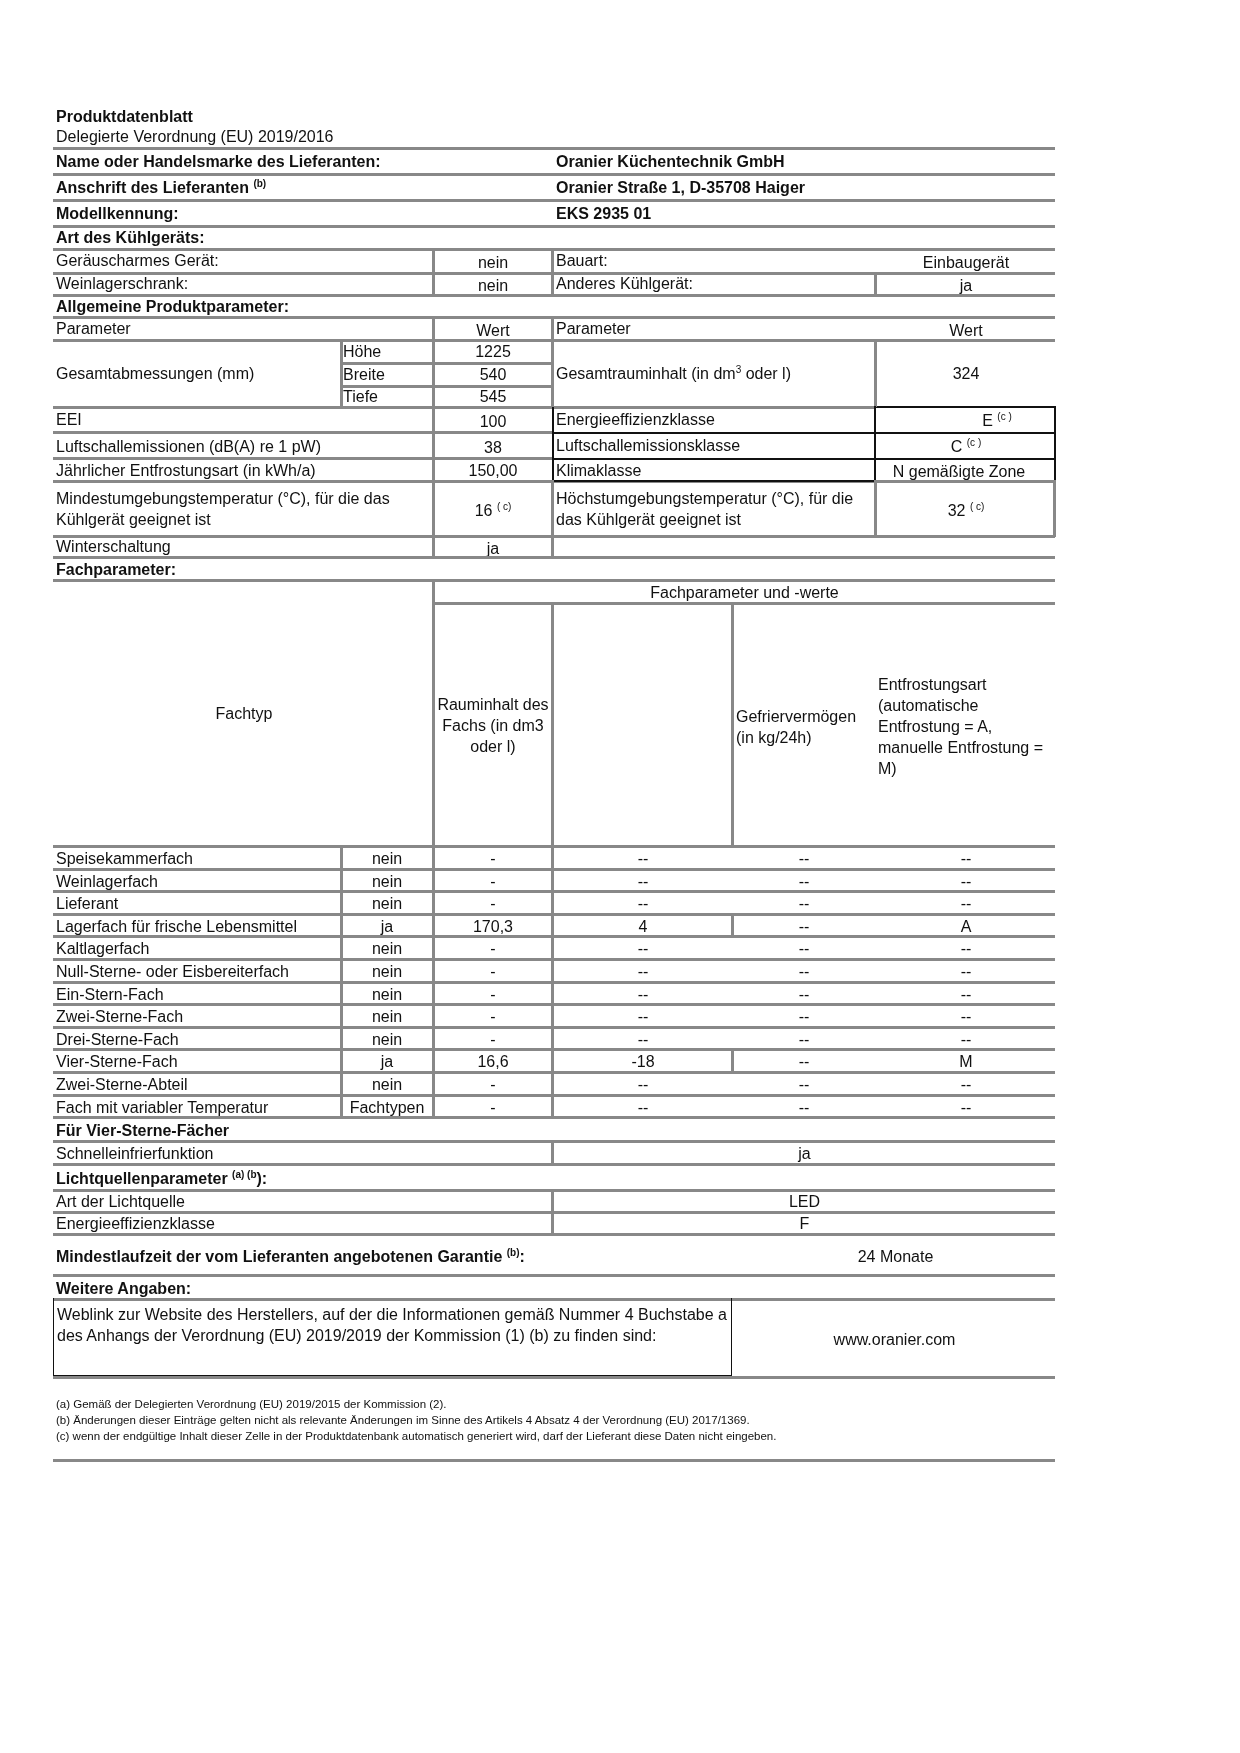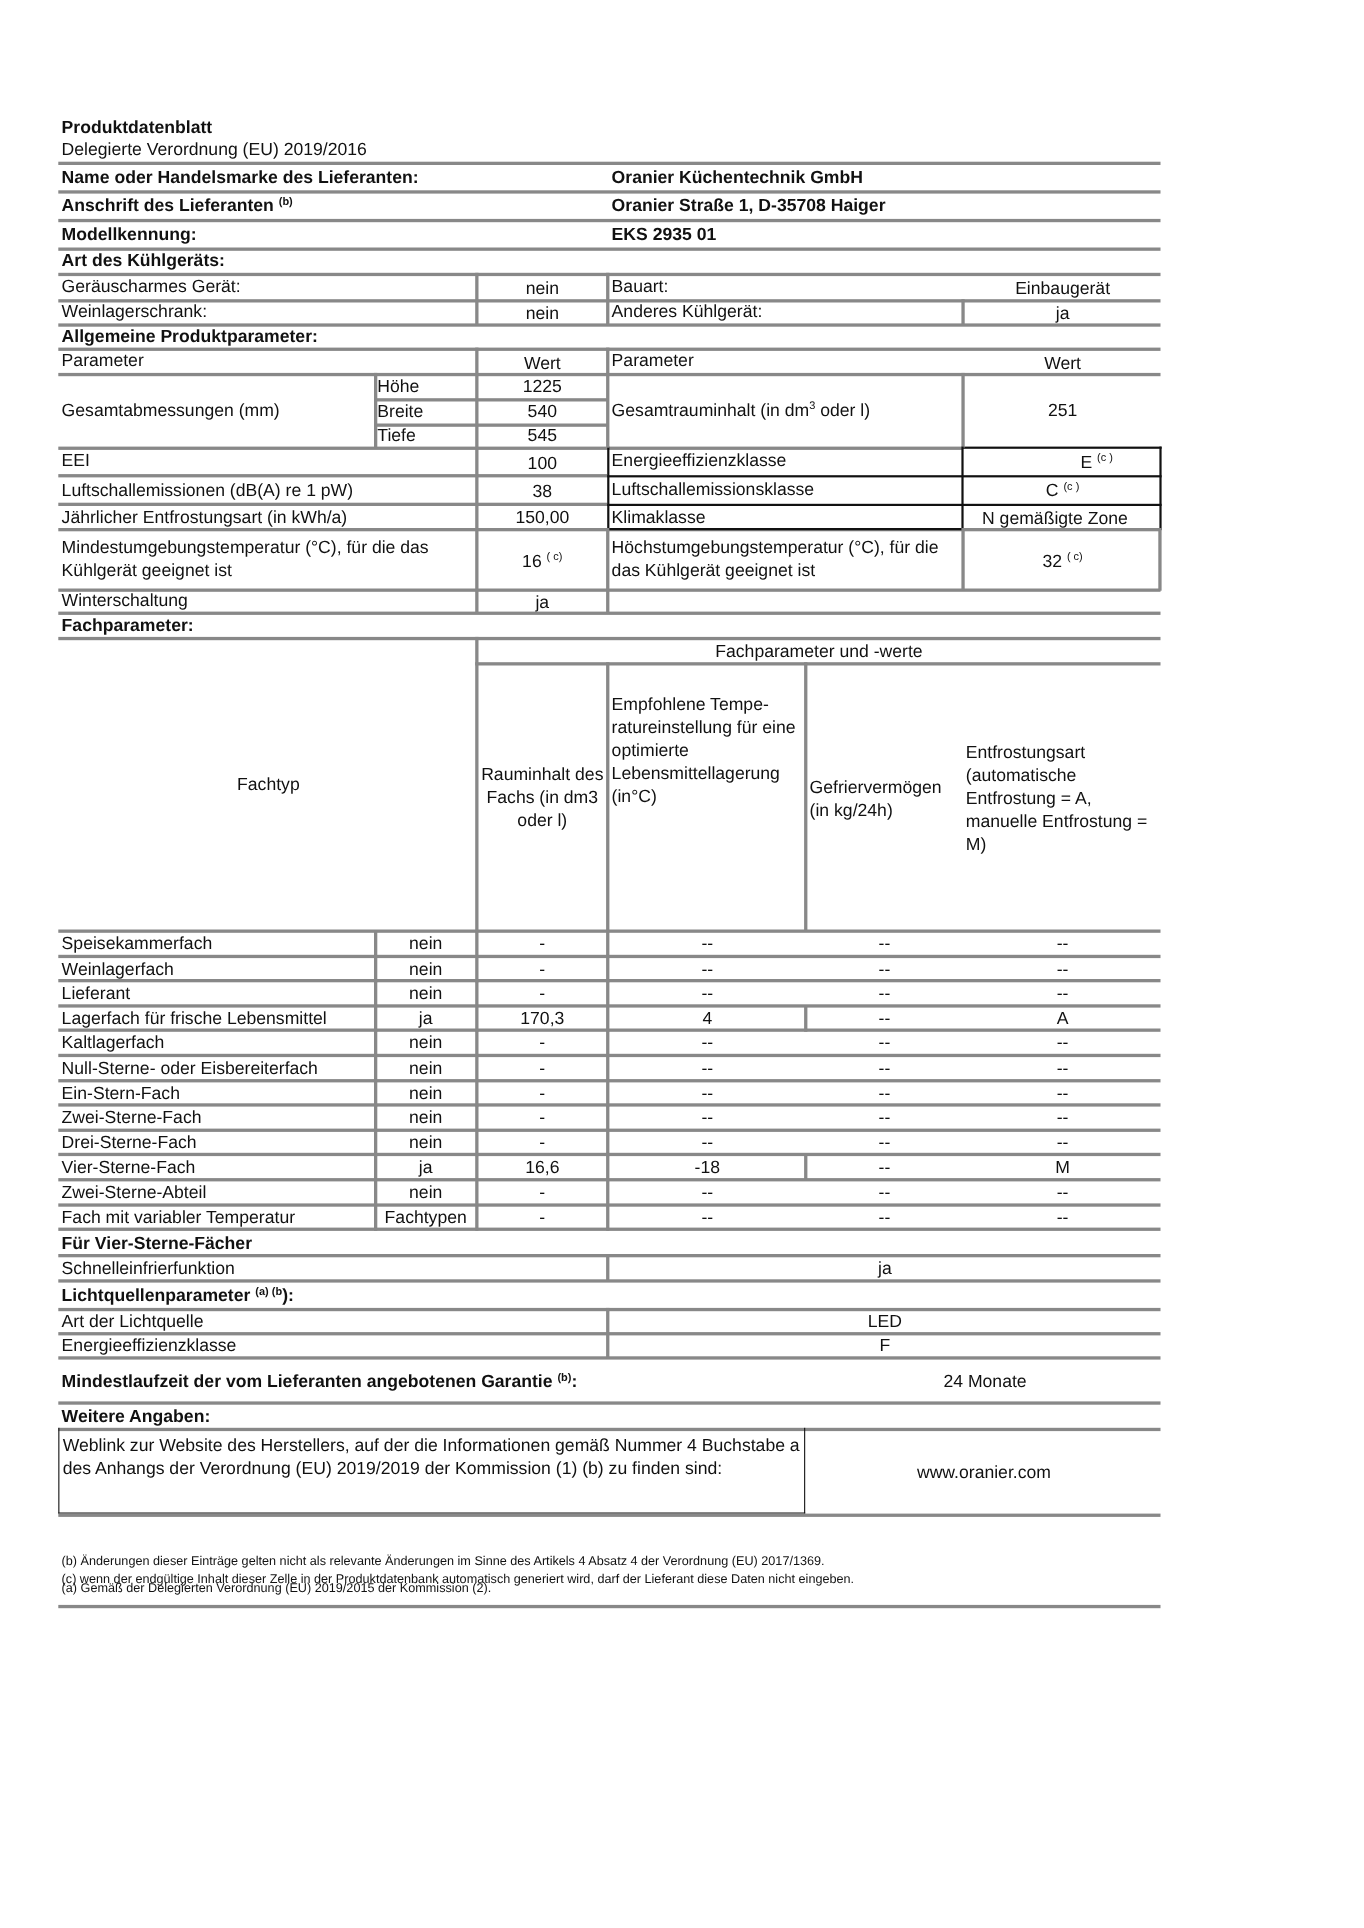--- a/index.html
+++ b/index.html
@@ -61,21 +61,21 @@
 <div class="t" style="left:56px;top:364px;">Gesamtabmessungen (mm)</div>
 <div class="t" style="left:343px;top:342px;">Höhe</div>
 <div class="t c" style="left:434px;width:118px;top:342px;">1225</div>
 <div class="hl" style="left:340px;width:212px;top:362px;"></div>
 <div class="t" style="left:343px;top:365px;">Breite</div>
 <div class="t c" style="left:434px;width:118px;top:365px;">540</div>
 <div class="hl" style="left:340px;width:212px;top:385px;"></div>
 <div class="t" style="left:343px;top:387px;">Tiefe</div>
 <div class="t c" style="left:434px;width:118px;top:387px;">545</div>
 <div class="t" style="left:556px;top:364px;"><span>Gesamtrauminhalt (in dm</span><sup>3</sup><span> oder l)</span></div>
-<div class="t c" style="left:877px;width:178px;top:364px;">251</div>
+<div class="t c" style="left:877px;width:178px;top:364px;">324</div>
 <div class="hl" style="left:53px;width:822px;top:406px;"></div>
 <div class="hlb" style="left:875px;width:181px;top:406px;"></div>
 
 <div class="t" style="left:56px;top:410px;">EEI</div>
 <div class="t c" style="left:434px;width:118px;top:412px;">100</div>
 <div class="t" style="left:556px;top:410px;">Energieeffizienzklasse</div>
 <div class="t c" style="left:908px;width:178px;top:411px;"><span>E</span> <sup>(c )</sup></div>
 <div class="hl" style="left:53px;width:499px;top:431px;"></div>
 <div class="hlb" style="left:552px;width:504px;top:432px;"></div>
 
@@ -118,21 +118,20 @@
 <div class="vl" style="left:874px;top:480px;height:57px;"></div>
 
 <div class="t b" style="left:56px;top:560px;">Fachparameter:</div>
 <div class="hl" style="left:53px;width:1002px;top:579px;"></div>
 <div class="t c" style="left:434px;width:621px;top:583px;">Fachparameter und -werte</div>
 <div class="hl" style="left:432px;width:623px;top:602px;"></div>
 
 <div class="t c" style="left:56px;width:376px;top:704px;">Fachtyp</div>
 <div class="t c wrap" style="left:436px;width:114px;top:694px;line-height:21px;">Rauminhalt des Fachs (in dm3 oder l)</div>
 <div class="abs" style="left:556px;top:630px;width:172px;">
-  <div class="wrap" style="font-size:16px;line-height:21px;">Empfohlene Tempe- ratureinstellung für eine optimierte Lebensmittellagerung (in°C)</div>
 </div>
 <div class="t wrap" style="left:736px;width:134px;top:706px;line-height:21px;">Gefriervermögen (in kg/24h)</div>
 <div class="t wrap" style="left:878px;width:172px;top:674px;line-height:21px;">Entfrostungsart (automatische Entfrostung = A, manuelle Entfrostung = M)</div>
 
 <div class="vl" style="left:432px;top:579px;height:268px;"></div>
 <div class="vl" style="left:551px;top:602px;height:245px;"></div>
 <div class="vl" style="left:731px;top:602px;height:245px;"></div>
 <div class="hl" style="left:53px;width:1002px;top:845px;"></div>
 
 <div id="comp-rows" class="abs" style="left:0;top:847px;width:1240px;">
@@ -316,16 +315,16 @@
 <div class="hl" style="left:53px;width:1002px;top:1274px;"></div>
 
 <div class="t b" style="left:56px;top:1279px;">Weitere Angaben:</div>
 <div class="hl" style="left:53px;width:1002px;top:1298px;"></div>
 <div class="abs" style="left:53px;top:1298px;width:679px;height:78px;border:1.5px solid #111;border-top:0;box-sizing:border-box;">
   <div class="wrap" style="font-size:16px;line-height:21px;padding:6px 3px 0 3px;">Weblink zur Website des Herstellers, auf der die Informationen gemäß Nummer 4 Buchstabe a des Anhangs der Verordnung (EU) 2019/2019 der Kommission (1) (b) zu finden sind:</div>
 </div>
 <a class="t c" style="left:734px;width:321px;top:1330px;color:#111;text-decoration:none;">www.oranier.com</a>
 <div class="hl" style="left:53px;width:1002px;top:1376px;"></div>
 
-<div class="abs foot" style="left:56px;top:1397px;margin-top:40px;">(a) Gemäß der Delegierten Verordnung (EU) 2019/2015 der Kommission (2).</div>
+<div class="abs foot" style="left:56px;top:1397px;">(a) Gemäß der Delegierten Verordnung (EU) 2019/2015 der Kommission (2).</div>
 <div class="abs foot" style="left:56px;top:1413px;">(b) Änderungen dieser Einträge gelten nicht als relevante Änderungen im Sinne des Artikels 4 Absatz 4 der Verordnung (EU) 2017/1369.</div>
 <div class="abs foot" style="left:56px;top:1429px;">(c) wenn der endgültige Inhalt dieser Zelle in der Produktdatenbank automatisch generiert wird, darf der Lieferant diese Daten nicht eingeben.</div>
 <div class="hl" style="left:53px;width:1002px;top:1459px;"></div>
 
 </body></html>

